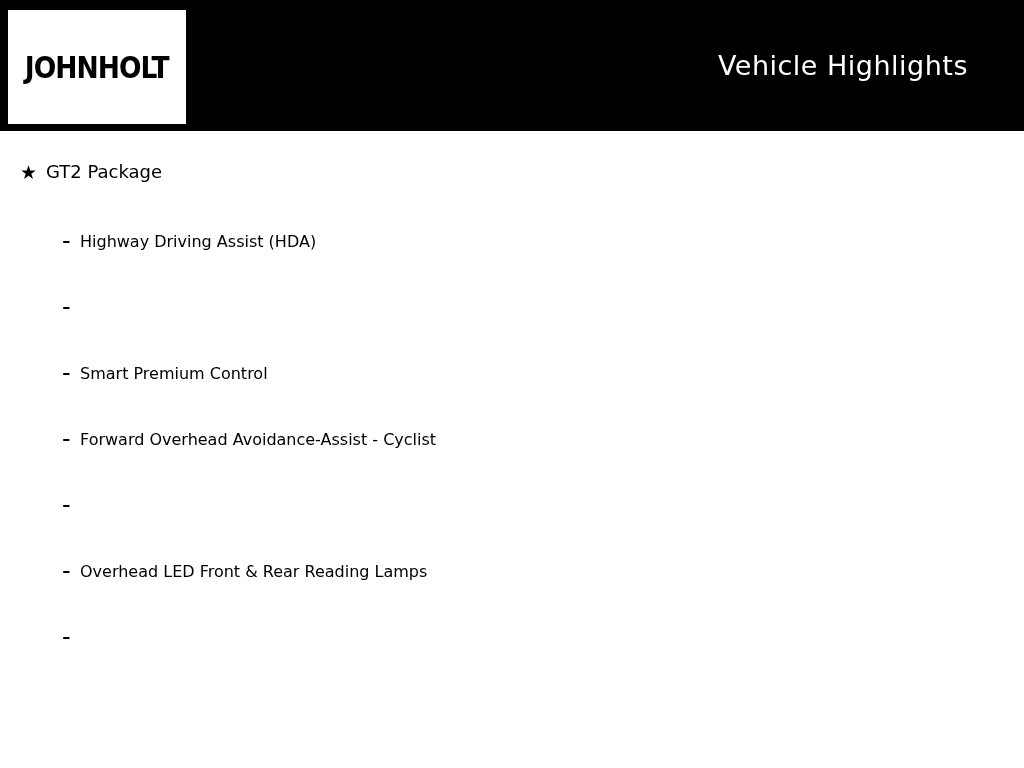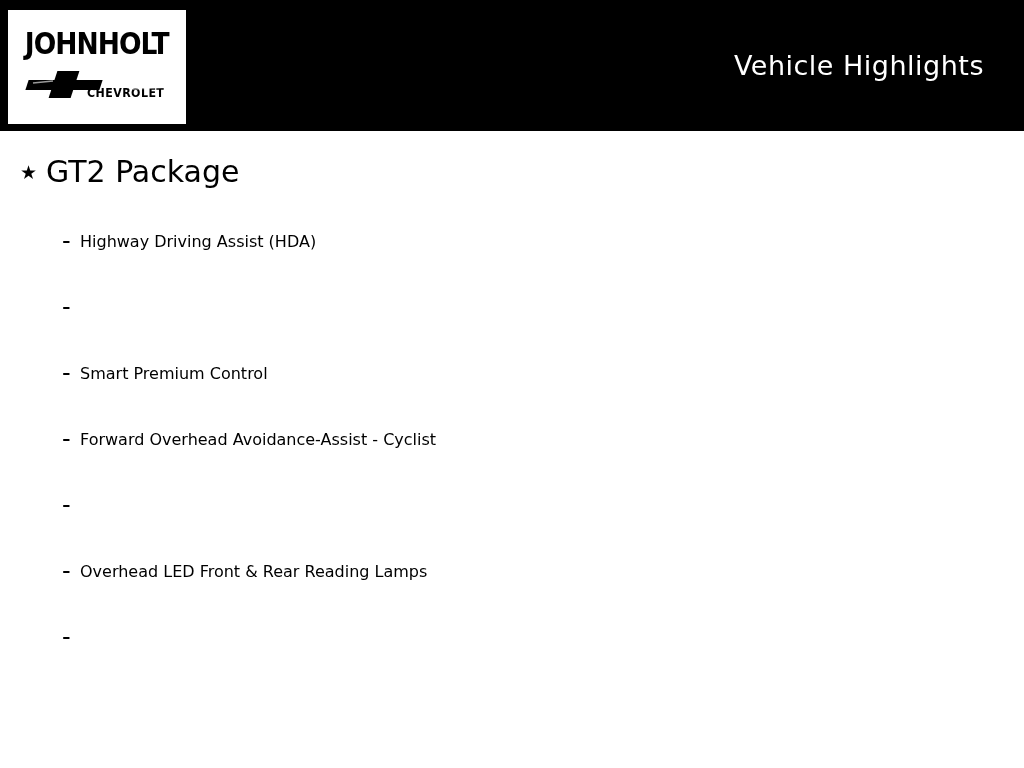--- a/index.html
+++ b/index.html
@@ -31,21 +31,21 @@
     display: flex;
     align-items: center;
     justify-content: flex-end;
     box-sizing: border-box;
   }
   .header-title {
     color: #ffffff;
     font-size: 27px;
     font-family: "DejaVu Sans", sans-serif;
     letter-spacing: 0.5px;
-    padding-right: 40px;
+    padding-right: 56px;
     white-space: nowrap;
   }
   
   .logo-box {
     position: absolute;
     top: 10px;
     left: 8px;
     width: 178px;
     height: 114px;
     background: #ffffff;
@@ -145,21 +145,21 @@
   .star-icon {
     width: 26px;
     flex: 0 0 26px;
     font-size: 19px;
     line-height: 30px;
     color: #000000;
     text-align: left;
     padding-left: 0px;
   }
   .bullet-text {
-    font-size: 30px;
+    font-size: 18px;
     line-height: 30px;
     color: #000000;
     font-family: "DejaVu Sans", sans-serif;
     white-space: nowrap;
   }
   .sub-row {
     display: flex;
     align-items: flex-start;
     margin-left: 42px;
     margin-bottom: 37px;
@@ -186,31 +186,20 @@
 <div class="slide">
 
   <div class="header">
     <div class="header-title">Vehicle Highlights</div>
   </div>
 
   <div class="logo-box">
     <div class="logo-wordmark">
       <span class="logo-word">JOHNHOLT</span>
     </div>
-    <div class="logo-lower">
-      <div class="bowtie">
-        <div class="bar bar-h"></div>
-        <div class="bar bar-v"></div>
-      </div>
-      <div class="logo-sub">CHEVROLET</div>
-      <svg class="logo-scratches" viewBox="0 0 168 46">
-        <path d="M4 6 L60 4 M10 40 L70 38 M90 2 L140 6 M100 42 L150 40" stroke="#ffffff" stroke-width="2" fill="none" opacity="0.85"></path>
-        <path d="M20 20 L40 18 M120 26 L160 24" stroke="#ffffff" stroke-width="1.5" fill="none" opacity="0.6"></path>
-      </svg>
-    </div>
   </div>
 
   <div class="content">
 
     <div class="bullet-row">
       <div class="star-icon">★</div>
       <div class="bullet-text">GT2 Package</div>
     </div>
 
     <div class="sub-row first-sub">

